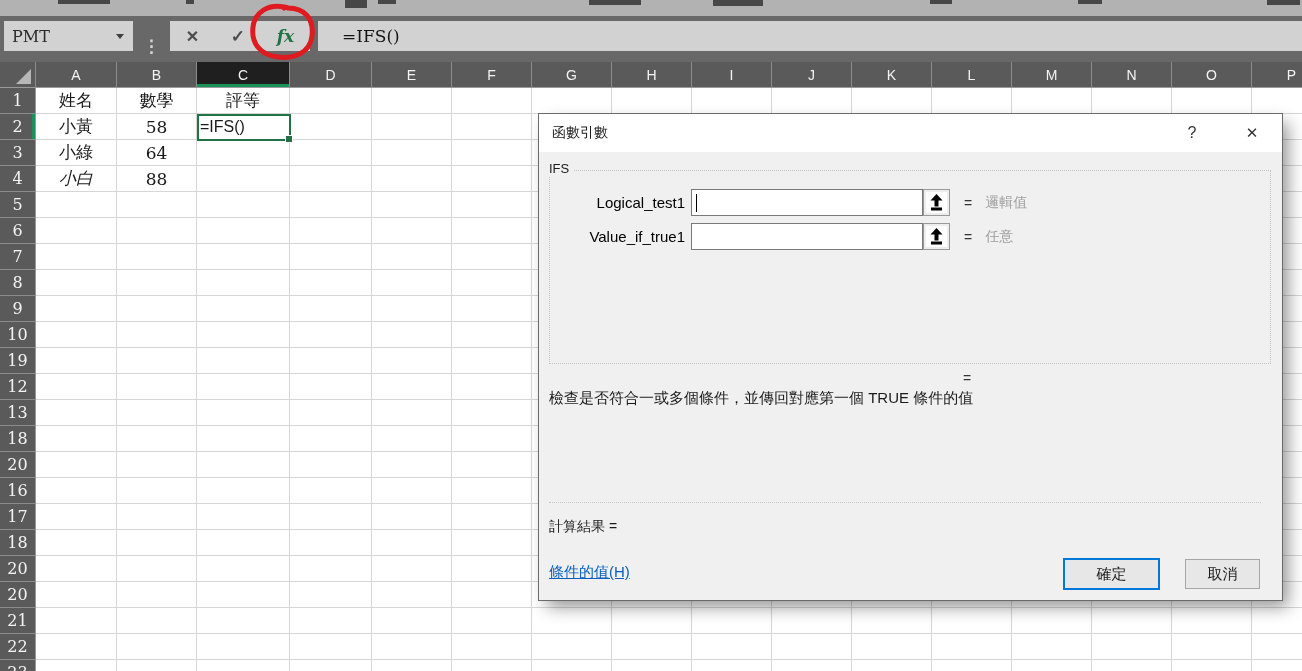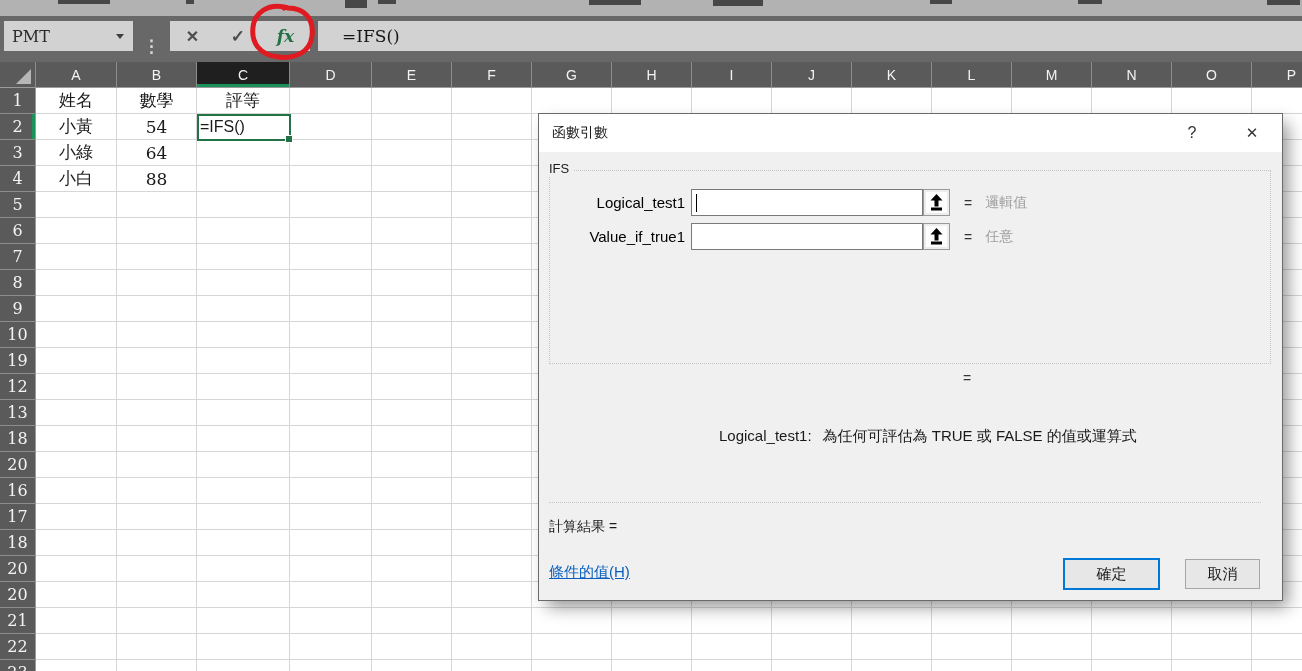--- a/index.html
+++ b/index.html
@@ -154,21 +154,21 @@
         <div class="g-cell" style="width: 80px;"></div>
         <div class="g-cell" style="width: 80px;"></div>
         <div class="g-cell" style="width: 80px;"></div>
         <div class="g-cell" style="width: 80px;"></div>
         <div class="g-cell" style="width: 80px;"></div>
         <div class="g-cell" style="width: 80px;"></div>
       </div>
       <div class="g-row">
         <div class="g-rowhdr sel">2</div>
         <div class="g-cell" style="width: 81px;">小黃</div>
-        <div class="g-cell" style="width: 80px;">54</div>
+        <div class="g-cell" style="width: 80px;">58</div>
         <div class="g-cell editing" style="width: 93px;">=IFS()</div>
         <div class="g-cell" style="width: 82px;"></div>
         <div class="g-cell" style="width: 80px;"></div>
         <div class="g-cell" style="width: 80px;"></div>
         <div class="g-cell" style="width: 80px;"></div>
         <div class="g-cell" style="width: 80px;"></div>
         <div class="g-cell" style="width: 80px;"></div>
         <div class="g-cell" style="width: 80px;"></div>
         <div class="g-cell" style="width: 80px;"></div>
         <div class="g-cell" style="width: 80px;"></div>
@@ -191,21 +191,21 @@
         <div class="g-cell" style="width: 80px;"></div>
         <div class="g-cell" style="width: 80px;"></div>
         <div class="g-cell" style="width: 80px;"></div>
         <div class="g-cell" style="width: 80px;"></div>
         <div class="g-cell" style="width: 80px;"></div>
         <div class="g-cell" style="width: 80px;"></div>
         <div class="g-cell" style="width: 80px;"></div>
       </div>
       <div class="g-row">
         <div class="g-rowhdr">4</div>
-        <div class="g-cell" style="width: 81px;">小白</div>
+        <div class="g-cell" style="width: 81px; font-style: italic;">小白</div>
         <div class="g-cell" style="width: 80px;">88</div>
         <div class="g-cell" style="width: 93px;"></div>
         <div class="g-cell" style="width: 82px;"></div>
         <div class="g-cell" style="width: 80px;"></div>
         <div class="g-cell" style="width: 80px;"></div>
         <div class="g-cell" style="width: 80px;"></div>
         <div class="g-cell" style="width: 80px;"></div>
         <div class="g-cell" style="width: 80px;"></div>
         <div class="g-cell" style="width: 80px;"></div>
         <div class="g-cell" style="width: 80px;"></div>
@@ -621,23 +621,21 @@
             <rect x="4.5" y="6" width="4" height="6.5" fill="#000"></rect>
             <rect x="1" y="13.5" width="11" height="3" fill="#000"></rect>
           </svg>
         </button>
       </span>
       <span class="f-eq">=</span>
       <span class="f-hint">任意</span>
     </div>
 
     <div class="center-eq">=</div>
-    <div class="param-line">
-      <span class="param-name">Logical_test1:</span><span>為任何可評估為 TRUE 或 FALSE 的值或運算式</span>
-    </div>
+    <div class="dlg-desc">檢查是否符合一或多個條件，並傳回對應第一個 TRUE 條件的值</div>
     <div class="dlg-sep"></div>
     <div class="result-line">計算結果 =</div>
     <a class="help-link">條件的值(H)</a>
     <button class="dlg-btn btn-ok">確定</button>
     <button class="dlg-btn btn-cancel">取消</button>
   </div>
 
 </div>
 
 </body></html>

